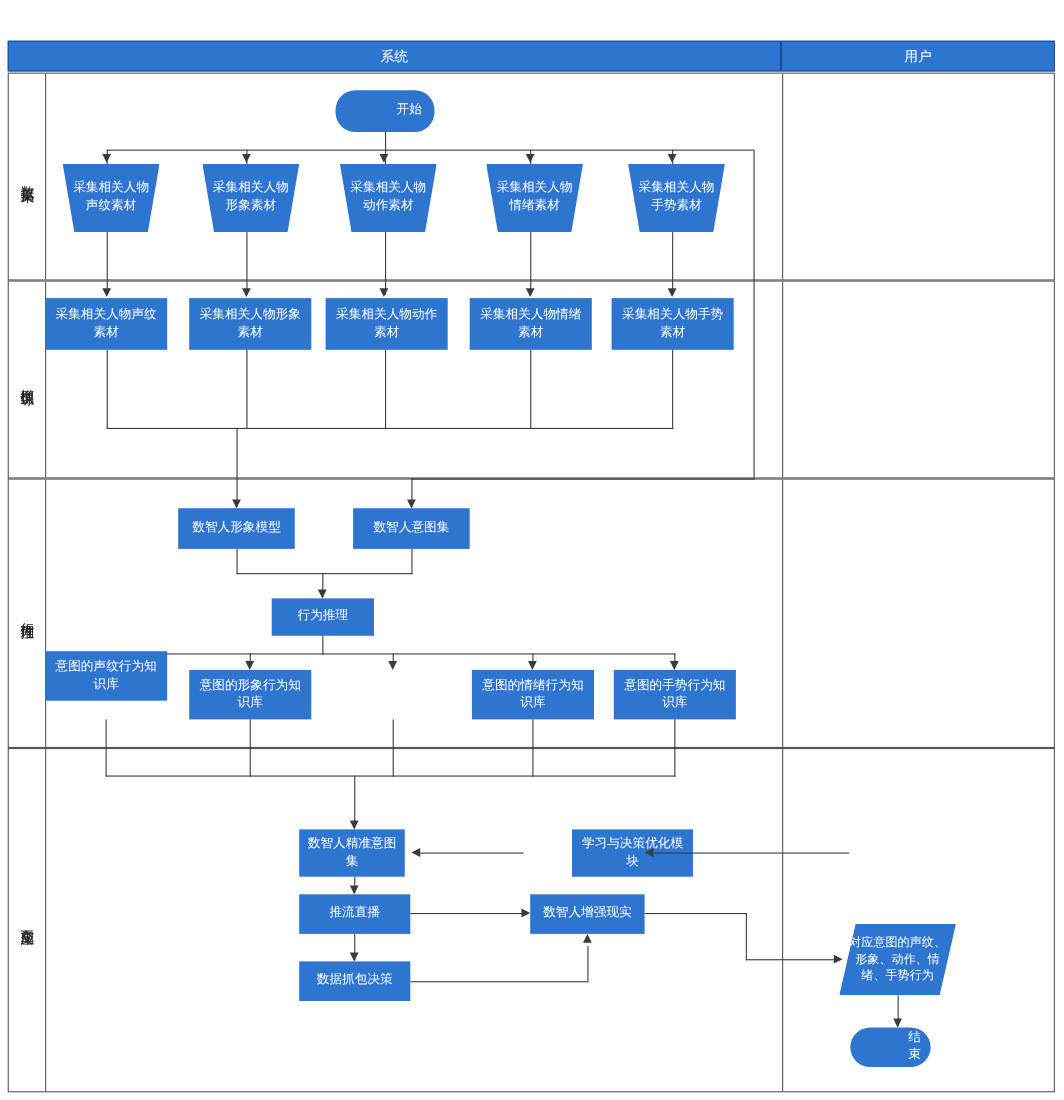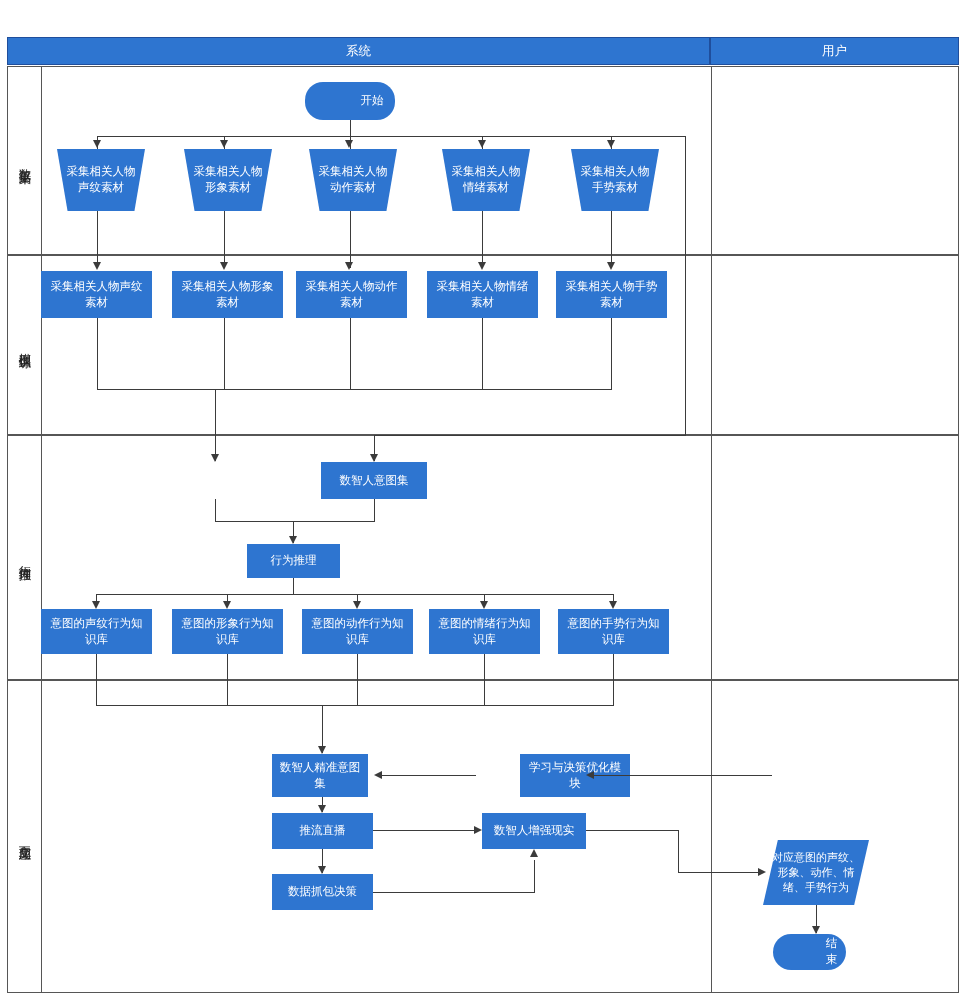--- a/index.html
+++ b/index.html
@@ -216,20 +216,21 @@
   <div class="ln v" style="left:611px; top:318px; height:72px;"></div>
   <div class="ln h" style="left:97px; top:389px; width:515px;"></div>
 
   <div class="ln v" style="left:215px; top:389px; height:72px;"></div>
   <div class="arw down" style="left:210.5px; top:454px;"></div>
 
   <div class="ln h" style="left:374px; top:435px; width:312px;"></div>
   <div class="ln v" style="left:374px; top:435px; height:26px;"></div>
   <div class="arw down" style="left:369.5px; top:454px;"></div>
 
+  <div class="node rect" style="left:162px; top:462px; width:106px; height:37px;">数智人形象模型</div>
   <div class="node rect" style="left:321px; top:462px; width:106px; height:37px;">数智人意图集</div>
 
   <div class="ln v" style="left:215px; top:499px; height:23px;"></div>
   <div class="ln v" style="left:374px; top:499px; height:23px;"></div>
   <div class="ln h" style="left:215px; top:521px; width:160px;"></div>
   <div class="ln v" style="left:293px; top:521px; height:22px;"></div>
   <div class="arw down" style="left:288.5px; top:536px;"></div>
 
   <div class="node rect" style="left:247px; top:544px; width:93px; height:34px;">行为推理</div>
 
@@ -239,23 +240,22 @@
   <div class="arw down" style="left:91.5px; top:601px;"></div>
   <div class="ln v" style="left:227px; top:594px; height:13px;"></div>
   <div class="arw down" style="left:222.5px; top:601px;"></div>
   <div class="ln v" style="left:357px; top:594px; height:13px;"></div>
   <div class="arw down" style="left:352.5px; top:601px;"></div>
   <div class="ln v" style="left:484px; top:594px; height:13px;"></div>
   <div class="arw down" style="left:479.5px; top:601px;"></div>
   <div class="ln v" style="left:613px; top:594px; height:13px;"></div>
   <div class="arw down" style="left:608.5px; top:601px;"></div>
 
-  <div class="node rect" style="left:41px;  top:609px; width:111px; height:45px;">意图的声纹行为知识库</div>
+  <div class="node rect" style="left:41px;  top:592px; width:111px; height:45px;">意图的声纹行为知识库</div>
   <div class="node rect" style="left:172px; top:609px; width:111px; height:45px;">意图的形象行为知识库</div>
-  <div class="node rect" style="left:302px; top:609px; width:111px; height:45px;">意图的动作行为知识库</div>
   <div class="node rect" style="left:429px; top:609px; width:111px; height:45px;">意图的情绪行为知识库</div>
   <div class="node rect" style="left:558px; top:609px; width:111px; height:45px;">意图的手势行为知识库</div>
 
   <div class="ln v" style="left:96px;  top:654px; height:52px;"></div>
   <div class="ln v" style="left:227px; top:654px; height:52px;"></div>
   <div class="ln v" style="left:357px; top:654px; height:52px;"></div>
   <div class="ln v" style="left:484px; top:654px; height:52px;"></div>
   <div class="ln v" style="left:613px; top:654px; height:52px;"></div>
   <div class="ln h" style="left:96px; top:705px; width:518px;"></div>
   <div class="ln v" style="left:322px; top:705px; height:48px;"></div>

